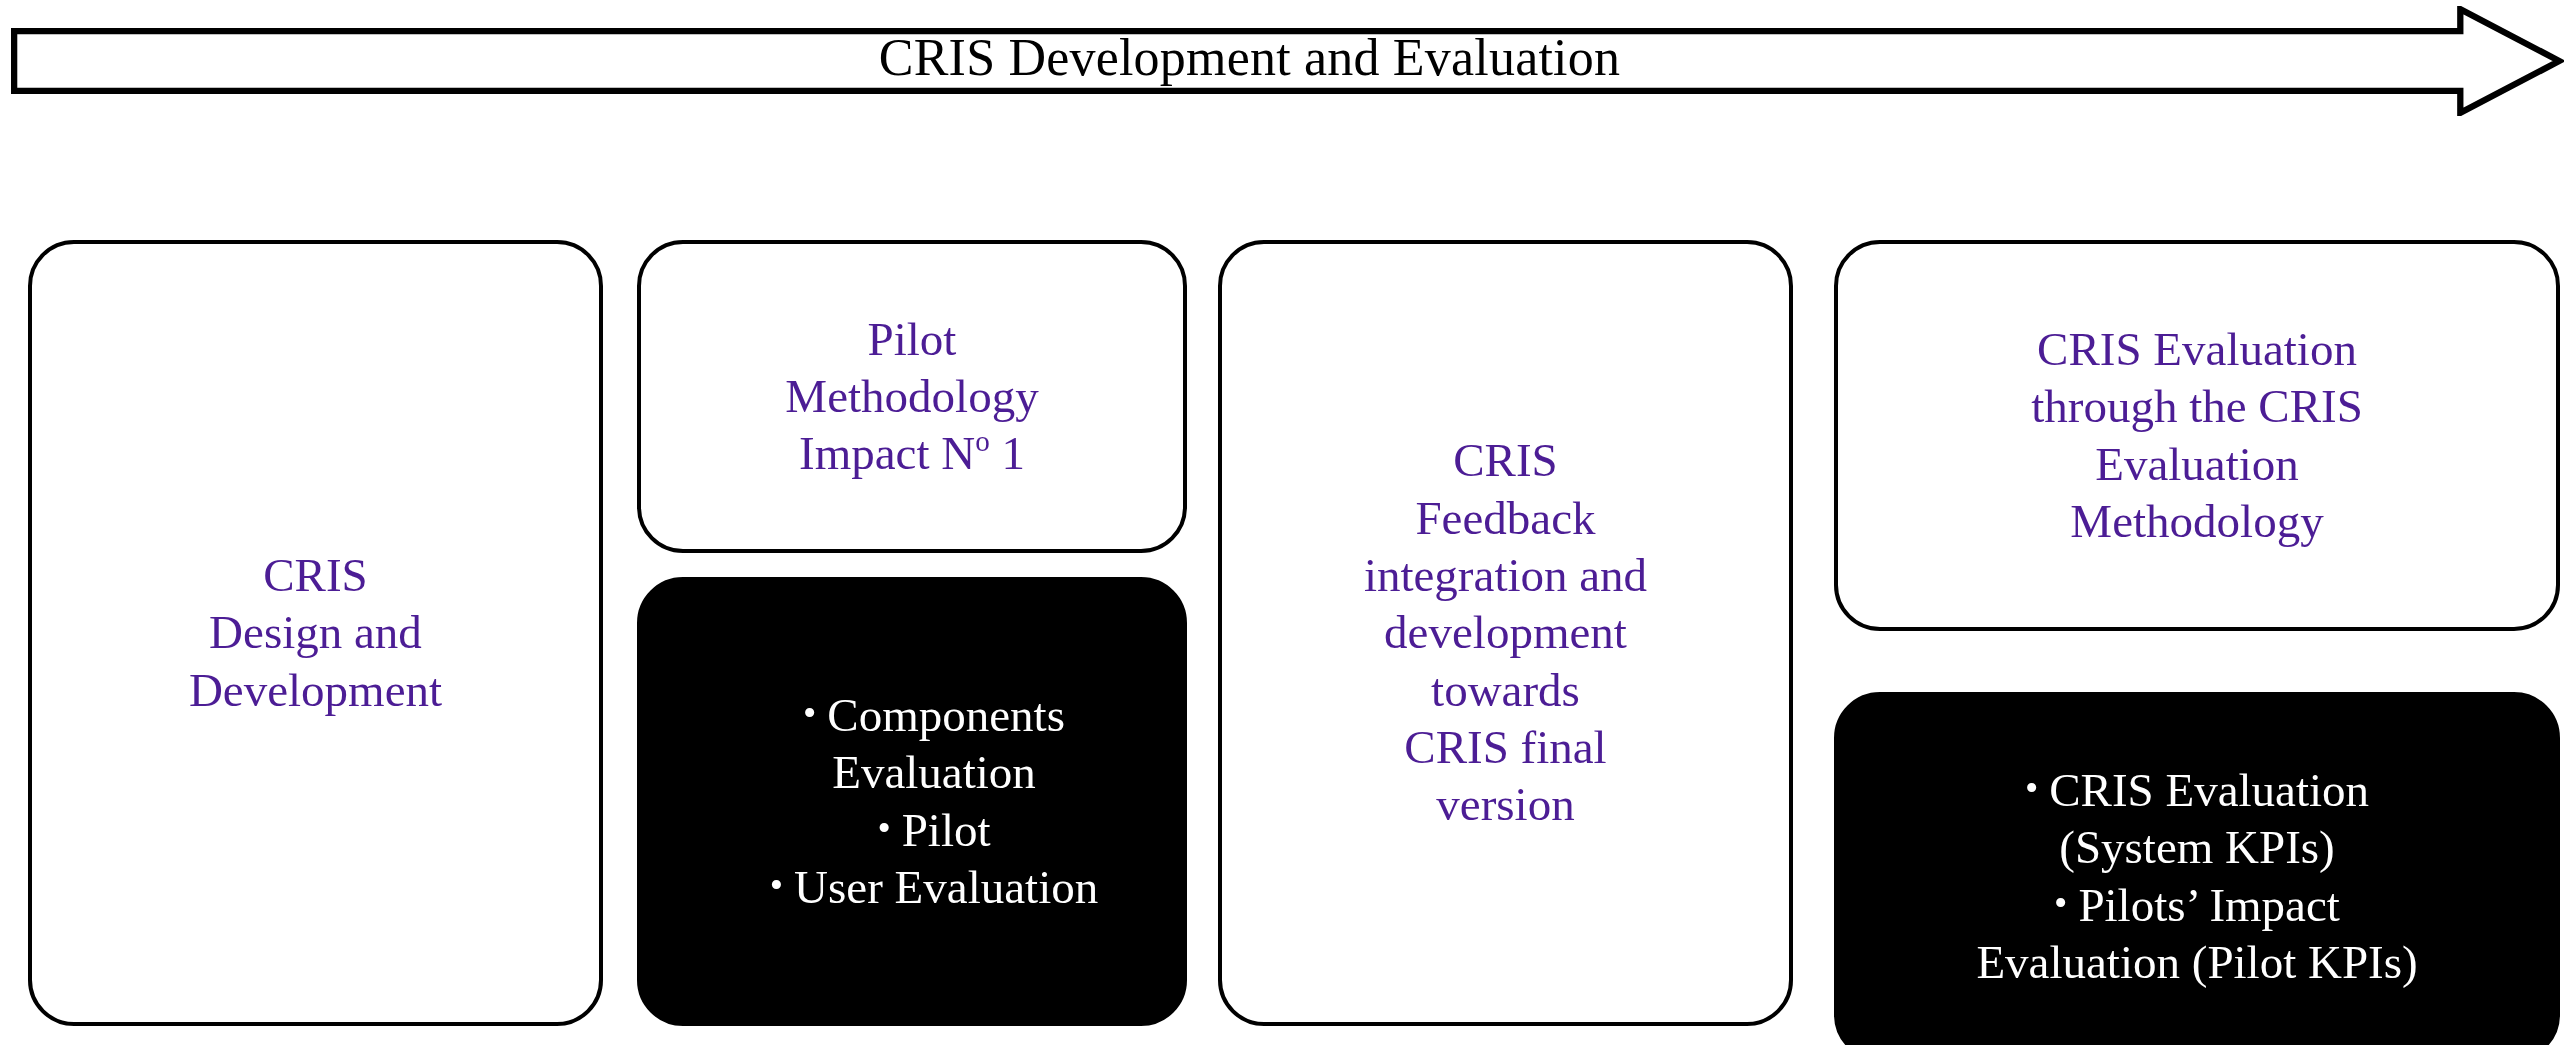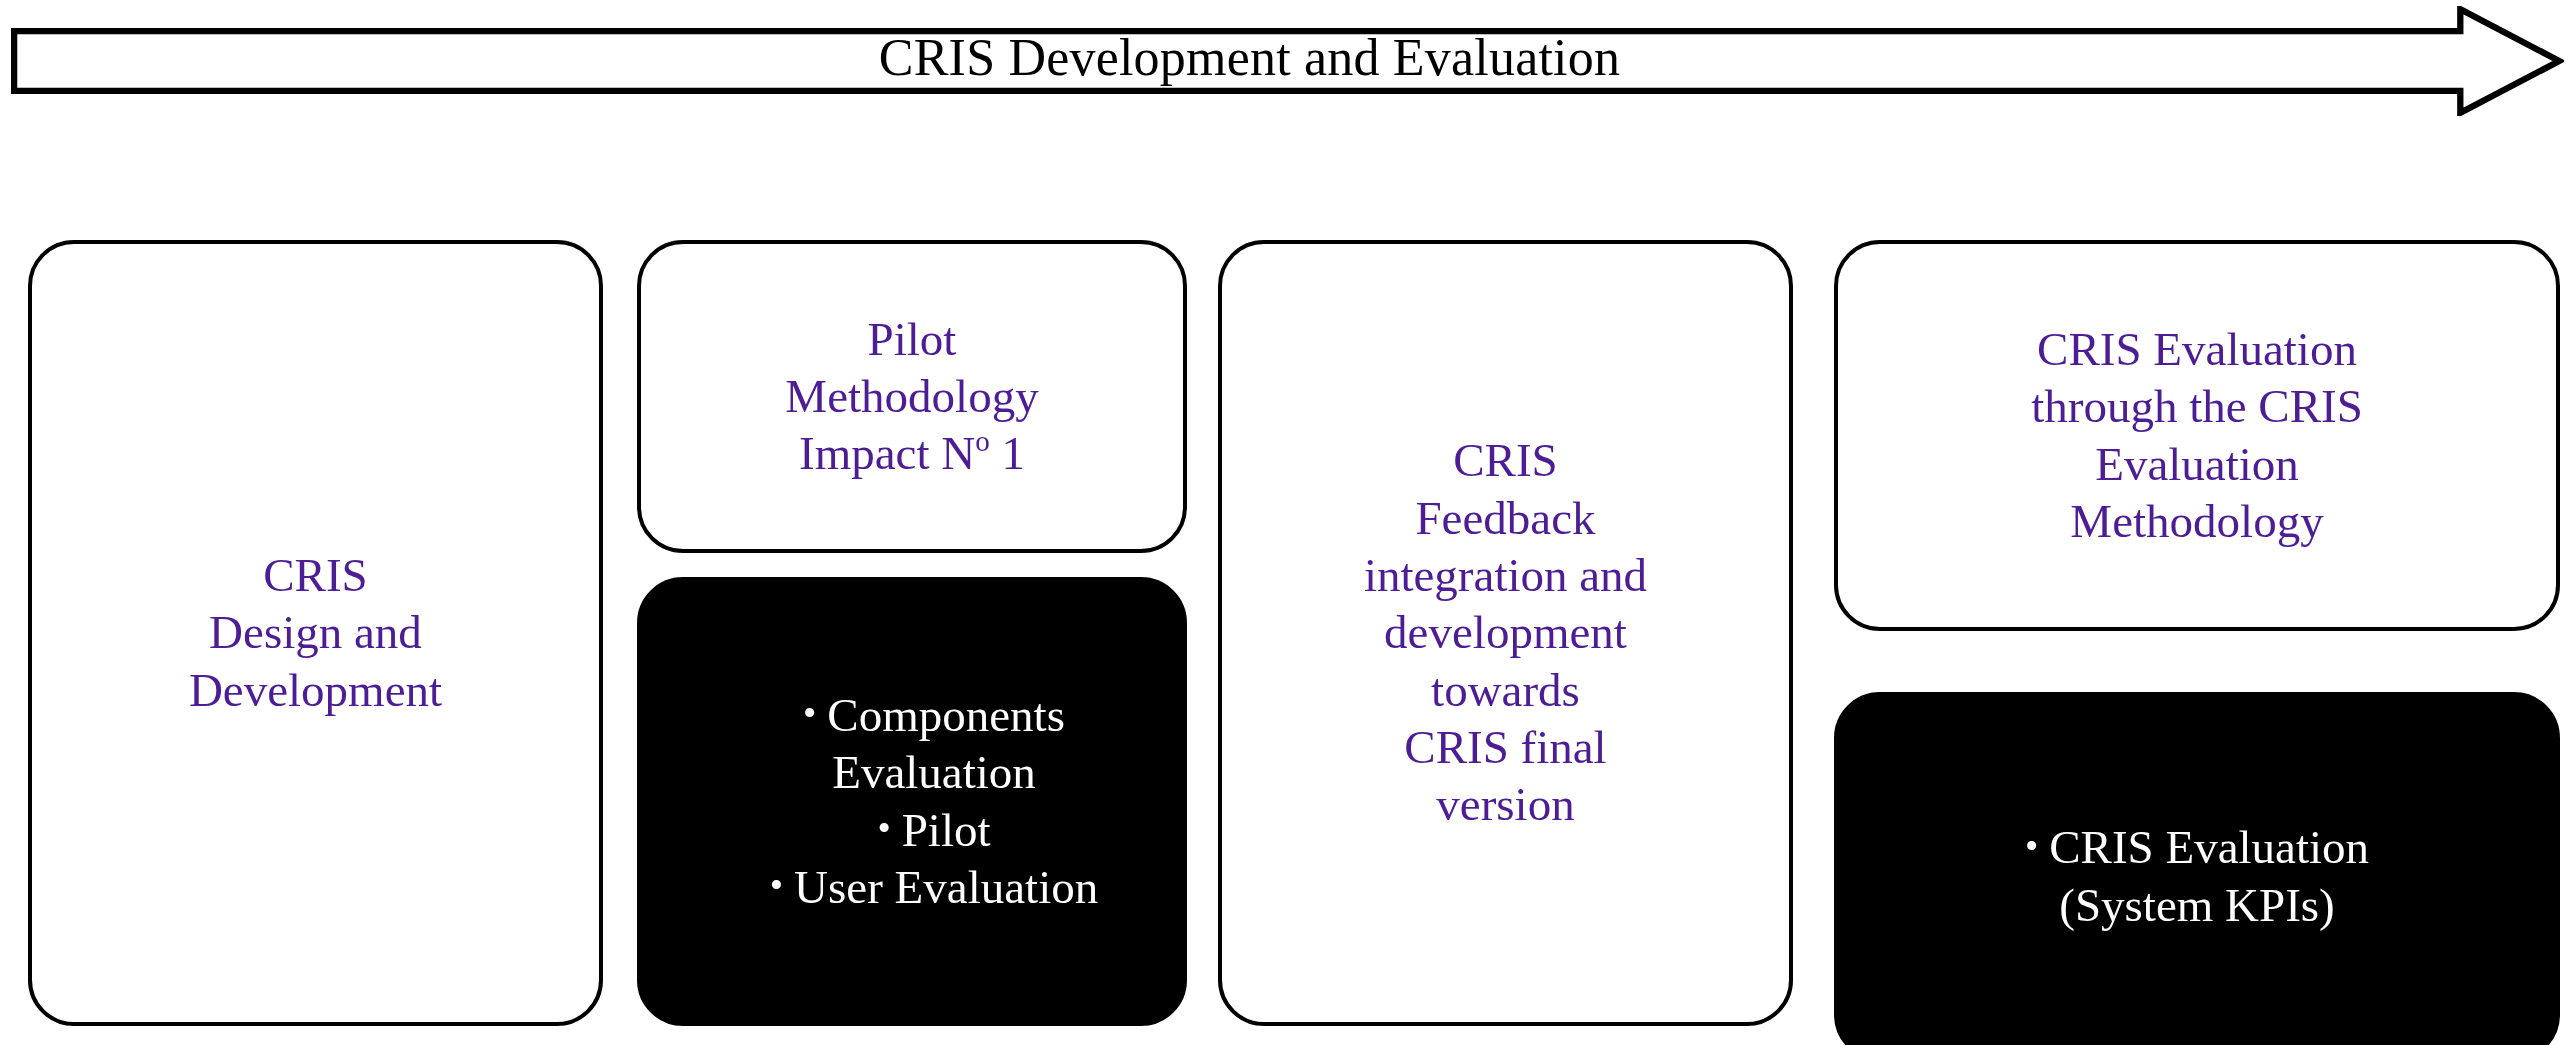--- a/index.html
+++ b/index.html
@@ -160,17 +160,19 @@
     <div class="box-text">CRIS Evaluation
 through the CRIS
 Evaluation
 Methodology</div>
   </div>
 
   <div class="box box-black" id="box-evaluation-kpis">
     <ul class="bullet-list">
       <li><span class="bullet-dot">•</span><span>CRIS Evaluation
 (System KPIs)</span></li>
+      <li><span class="bullet-dot">•</span><span>Pilots’ Impact
+Evaluation (Pilot KPIs)</span></li>
     </ul>
   </div>
 
 </div>
 
 
 </body></html>

